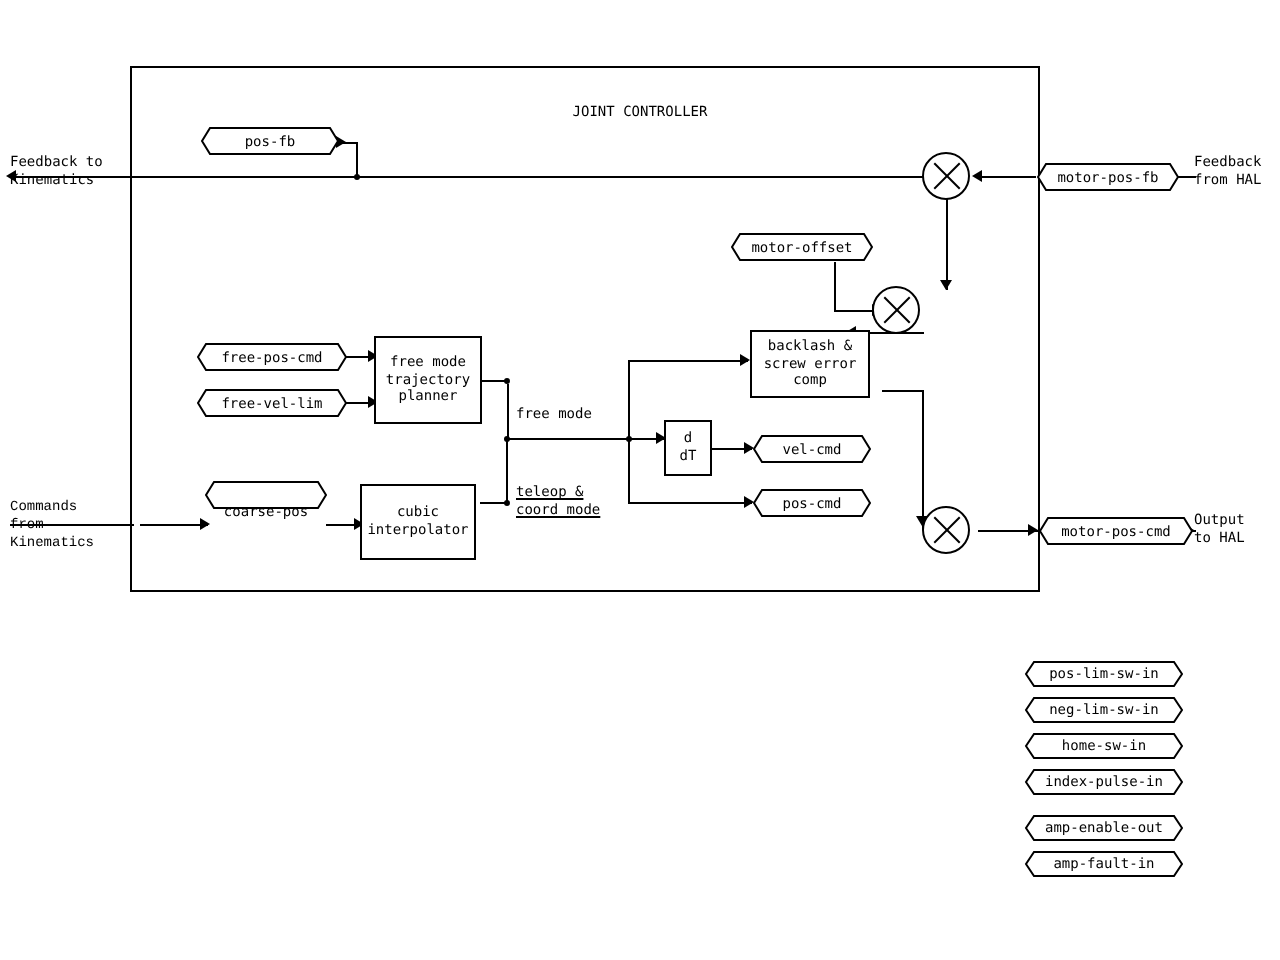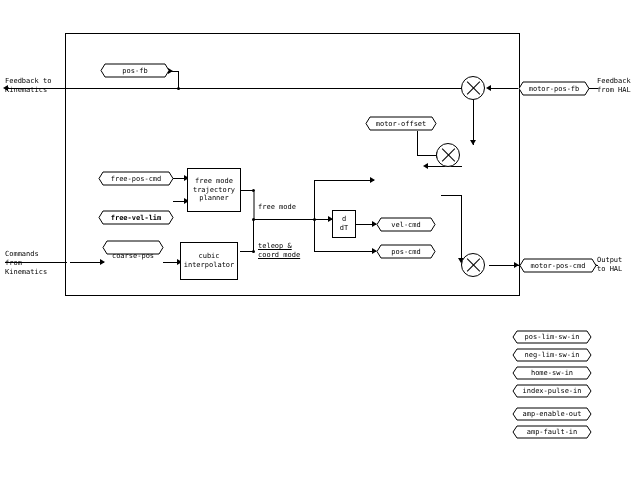--- a/index.html
+++ b/index.html
@@ -95,26 +95,27 @@
   .arr-l { border-top: 3px solid transparent; border-bottom: 3px solid transparent; border-right: 5px solid #000; }
   .arr-d { border-left: 3px solid transparent; border-right: 3px solid transparent; border-top: 5px solid #000; }
   .dot { position: absolute; width: 3px; height: 3px; background: #000; border-radius: 50%; }
 </style>
 </head>
 <body>
 
 <div id="canvas">
 
   <div class="outer" style="left:65px; top:33px; width:455px; height:263px;"></div>
+  <div class="title" style="left:230px; top:52px; width:180px;">JOINT CONTROLLER</div>
 
   <div class="label" style="left:5px; top:77px; width:60px;">Feedback to
 Kinematics</div>
   <div class="label" style="left:597px; top:77px; width:45px;">Feedback
 from HAL</div>
-  <div class="label" style="left:5px; top:250px; width:62px;">Commands
+  <div class="label" style="left:5px; top:250px; width:62px;font-family:Liberation Mono, monospace;">Commands
 from
 Kinematics</div>
   <div class="label" style="left:597px; top:256px; width:42px;">Output
 to HAL</div>
   <div class="label" style="left:258px; top:203px;">free mode</div>
   <div class="label" style="left:258px; top:242px;text-decoration:underline;">teleop &amp;
 coord mode</div>
 
   <div class="line hline" style="left:5px; top:88px; width:460px;"></div>
   <div class="arrow arr-l" style="left:3px; top:85px;"></div>
@@ -202,20 +203,23 @@
       <div class="x2"></div>
   </div>
 
   <div class="box" style="left:187px; top:168px; width:54px; height:44px;">free mode
 trajectory
 planner</div>
   <div class="box" style="left:180px; top:242px; width:58px; height:38px;">cubic
 interpolator</div>
   <div class="box" style="left:332px; top:210px; width:24px; height:28px;">d
 dT</div>
+  <div class="box" style="left:375px; top:165px; width:60px; height:34px;">backlash &amp;
+screw error
+comp</div>
 
   <div class="pin" style="left:100px; top:63px; width:70px; height:15px;align-items:center;">
     <svg width="70" height="15" viewBox="0 0 70 15">
         <polygon points="5,1 65,1 69,7.5 65,14 5,14 1,7.5" fill="#fff" stroke="#000" stroke-width="1"></polygon>
       </svg>
     <span>pos-fb</span>
   </div>
 
   <div class="pin" style="left:518px; top:81px; width:72px; height:15px;">
     <svg width="72" height="15" viewBox="0 0 72 15">
@@ -231,21 +235,21 @@
     <span>motor-offset</span>
   </div>
 
   <div class="pin" style="left:98px; top:171px; width:76px; height:15px;">
     <svg width="76" height="15" viewBox="0 0 76 15">
         <polygon points="5,1 71,1 75,7.5 71,14 5,14 1,7.5" fill="#fff" stroke="#000" stroke-width="1"></polygon>
       </svg>
     <span>free-pos-cmd</span>
   </div>
 
-  <div class="pin" style="left:98px; top:210px; width:76px; height:15px;font-weight:bold;">
+  <div class="pin" style="left:98px; top:194px; width:76px; height:15px;">
     <svg width="76" height="15" viewBox="0 0 76 15">
         <polygon points="5,1 71,1 75,7.5 71,14 5,14 1,7.5" fill="#fff" stroke="#000" stroke-width="1"></polygon>
       </svg>
     <span>free-vel-lim</span>
   </div>
 
   <div class="pin" style="left:102px; top:240px; width:62px; height:32px;">
     <svg width="62" height="15" viewBox="0 0 62 15">
         <polygon points="5,1 57,1 61,7.5 57,14 5,14 1,7.5" fill="#fff" stroke="#000" stroke-width="1"></polygon>
       </svg>

